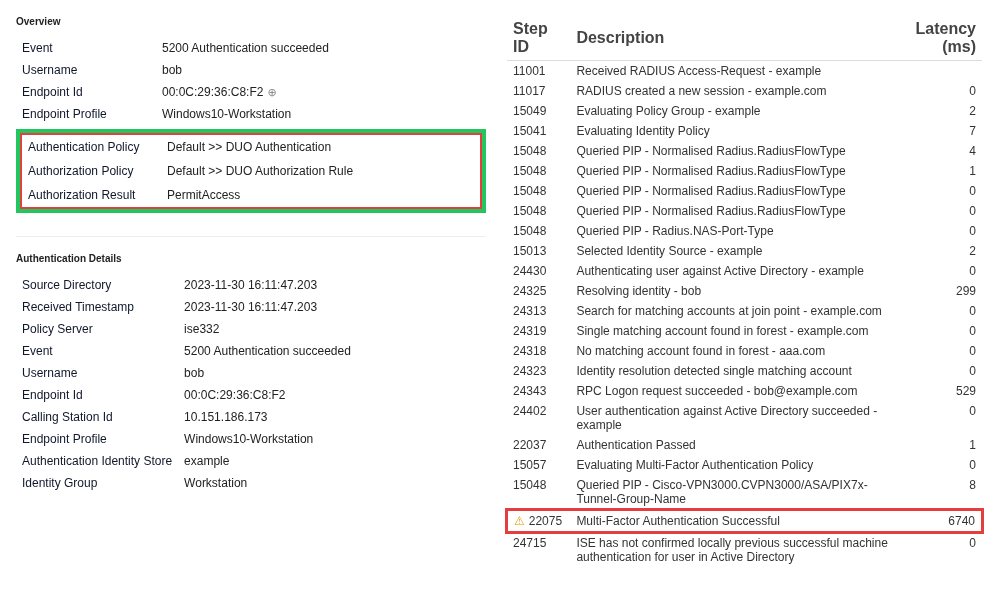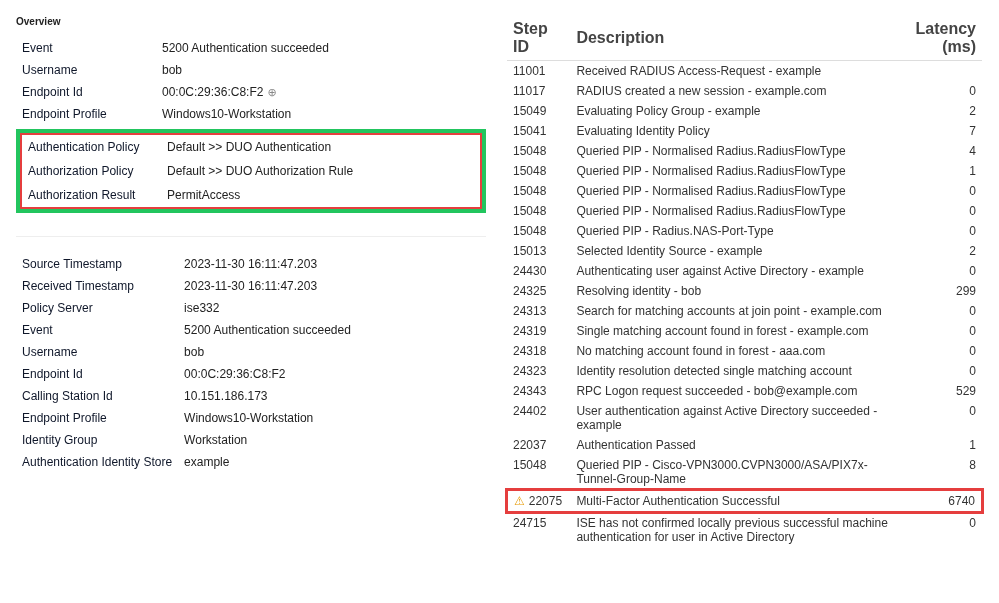--- a/index.html
+++ b/index.html
@@ -153,24 +153,25 @@
                 <td>PermitAccess</td>
               </tr>
             </tbody>
         </table>
       </div>
     </div>
 
     <hr class="divider">
 
     <div class="auth-details-section">
+      <div class="section-title">Authentication Details</div>
       <table class="info-table">
         <tbody id="auth-details-rows">
             <tr>
-              <td>Source Timestamp</td>
+              <td>Source Directory</td>
               <td>2023-11-30 16:11:47.203</td>
             </tr>
             <tr>
               <td>Received Timestamp</td>
               <td>2023-11-30 16:11:47.203</td>
             </tr>
             <tr>
               <td>Policy Server</td>
               <td>ise332</td>
             </tr>
@@ -188,26 +189,26 @@
             </tr>
             <tr>
               <td>Calling Station Id</td>
               <td>10.151.186.173</td>
             </tr>
             <tr>
               <td>Endpoint Profile</td>
               <td>Windows10-Workstation</td>
             </tr>
             <tr>
+              <td>Authentication Identity Store</td>
+              <td>example</td>
+            </tr>
+            <tr>
               <td>Identity Group</td>
               <td>Workstation</td>
-            </tr>
-            <tr>
-              <td>Authentication Identity Store</td>
-              <td>example</td>
             </tr>
           </tbody>
       </table>
     </div>
   </div>
 
   <div class="right-panel">
     <table class="steps-table">
       <thead>
         <tr>
@@ -306,20 +307,25 @@
             <td><span>24402</span></td>
             <td>User authentication against Active Directory succeeded - example</td>
             <td>0</td>
           </tr>
           <tr>
             <td><span>22037</span></td>
             <td>Authentication Passed</td>
             <td>1</td>
           </tr>
           <tr>
+            <td><span>15057</span></td>
+            <td>Evaluating Multi-Factor Authentication Policy</td>
+            <td>0</td>
+          </tr>
+          <tr>
             <td><span>15048</span></td>
             <td>Queried PIP - Cisco-VPN3000.CVPN3000/ASA/PIX7x-Tunnel-Group-Name</td>
             <td>8</td>
           </tr>
           <tr style="border: 2px solid rgb(229, 62, 62); outline: rgb(229, 62, 62) solid 2px; margin-top: 24px;">
             <td><span class="warn-icon">⚠</span><span>22075</span></td>
             <td class="mfa-text">Multi-Factor Authentication Successful</td>
             <td>6740</td>
           </tr>
           <tr>

